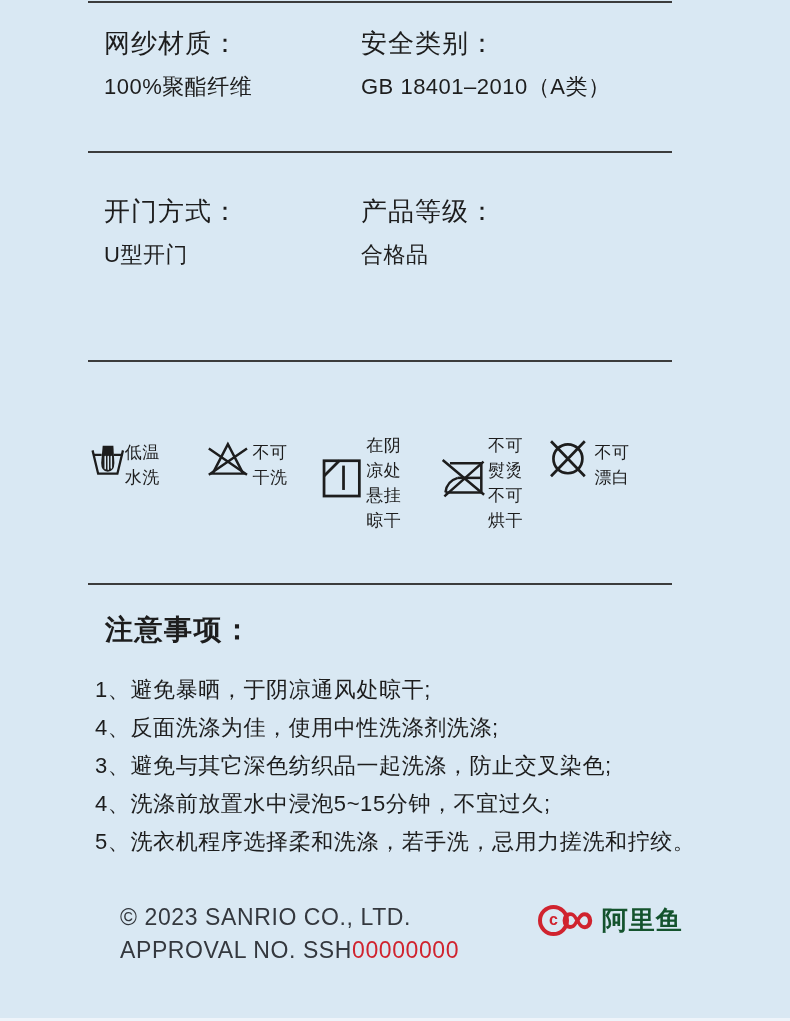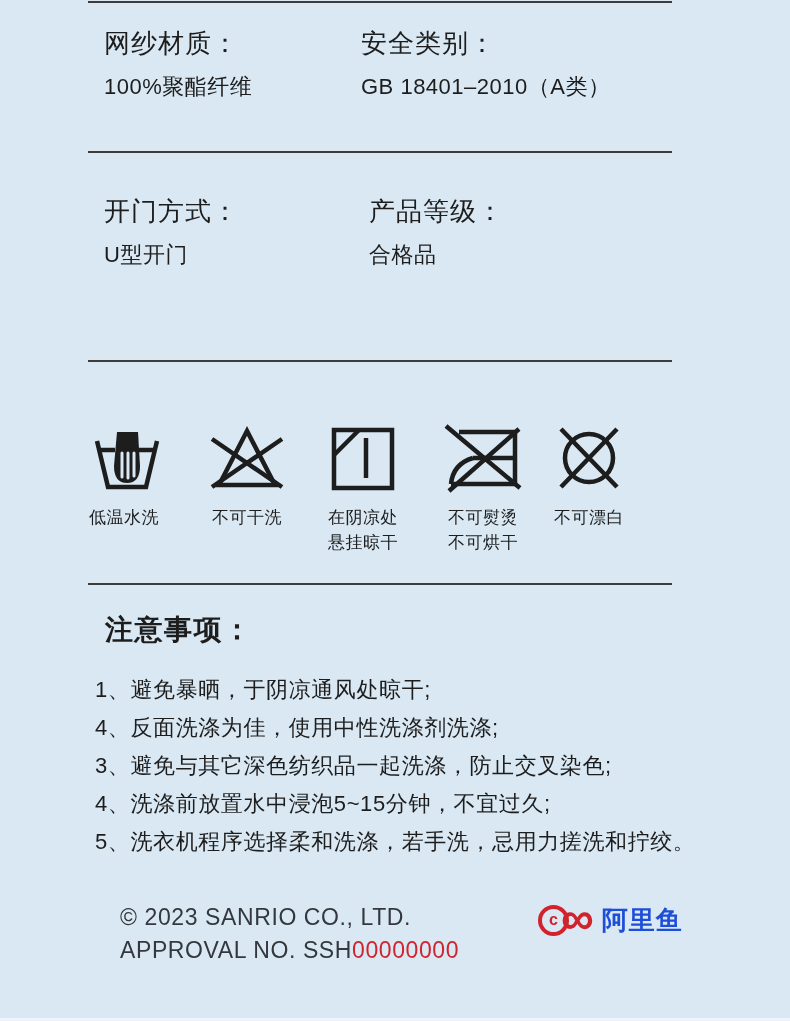--- a/index.html
+++ b/index.html
@@ -8,24 +8,24 @@
     background:#d9e8f3;color:#1d1d1d;
     font-family:"Liberation Sans","DejaVu Sans",sans-serif;
   }
   .rule{position:absolute;left:88px;width:584px;height:2px;background:#3c3c3c;}
   .rule-1{top:1px}.rule-2{top:151px}.rule-3{top:360px}.rule-4{top:583px}
 
   .spec{position:absolute;margin-left:16px;}
   .spec-label{font-size:26px;line-height:34px;font-weight:500;letter-spacing:1px;}
   .spec-value{font-size:22px;line-height:34px;margin-top:10px;font-weight:500;letter-spacing:.5px;}
   .spec-0{left:88px;top:26px}.spec-1{left:345px;top:26px}
-  .spec-2{left:88px;top:194px}.spec-3{left:353px;top:194px}
+  .spec-2{left:88px;top:194px}.spec-3{left:345px;top:194px}
 
   .icons-row{position:absolute;left:88px;top:424px;width:600px;height:150px;}
-  .care-block{position:absolute;top:0;display:flex;flex-direction:column;align-items:center;}
+  .care-block{position:absolute;top:0;display:flex;flex-direction:row;align-items:center;}
   .cb-0{left:0;width:72px}.cb-1{left:117px;width:84px}.cb-2{left:233px;width:84px}
   .cb-3{left:353px;width:84px}.cb-4{left:457px;width:88px}
   .care-svg{display:block;}
   .care-svg .st{fill:none;stroke:#1d1d1d;stroke-width:4.5;}
   .care-svg .fl{fill:#1d1d1d;stroke:none;}
   .care-svg .bg{fill:none;stroke:#d9e8f3;stroke-width:3;stroke-linecap:round;}
   .icon-label{margin-top:9px;font-size:17px;line-height:25px;text-align:center;
     letter-spacing:.5px;font-weight:500;}
   .icon-label span{display:block;}
 
@@ -36,21 +36,21 @@
   .footer{position:absolute;left:120px;top:901px;font-size:23px;line-height:33px;
     color:#34383e;letter-spacing:.6px;font-weight:500;}
   .approval-red{color:#d0232e;}
 
   .logo{position:absolute;left:538px;top:899px;height:42px;display:flex;align-items:center;}
   .logo-c{width:23px;height:23px;border:4px solid #d0232e;border-radius:50%;
     display:flex;align-items:center;justify-content:center;
     font-size:16px;font-weight:700;color:#d0232e;line-height:1;}
   .logo-inf{font-size:46px;color:#d0232e;font-weight:700;margin-left:-8px;
     line-height:20px;transform:translateY(-2px);}
-  .logo-text{font-size:26px;font-weight:700;color:#1d4ed8;margin-left:8px;letter-spacing:1px;}
+  .logo-text{font-size:26px;font-weight:700;color:#14532d;margin-left:8px;letter-spacing:1px;}
 
   .bottom-edge{position:absolute;left:0;bottom:0;width:790px;height:3px;background:#eef4fa;}
 </style>
 </head>
 <body>
 
 <div class="page">
 
   <div class="rule rule-1"></div>
   <div class="rule rule-2"></div>

